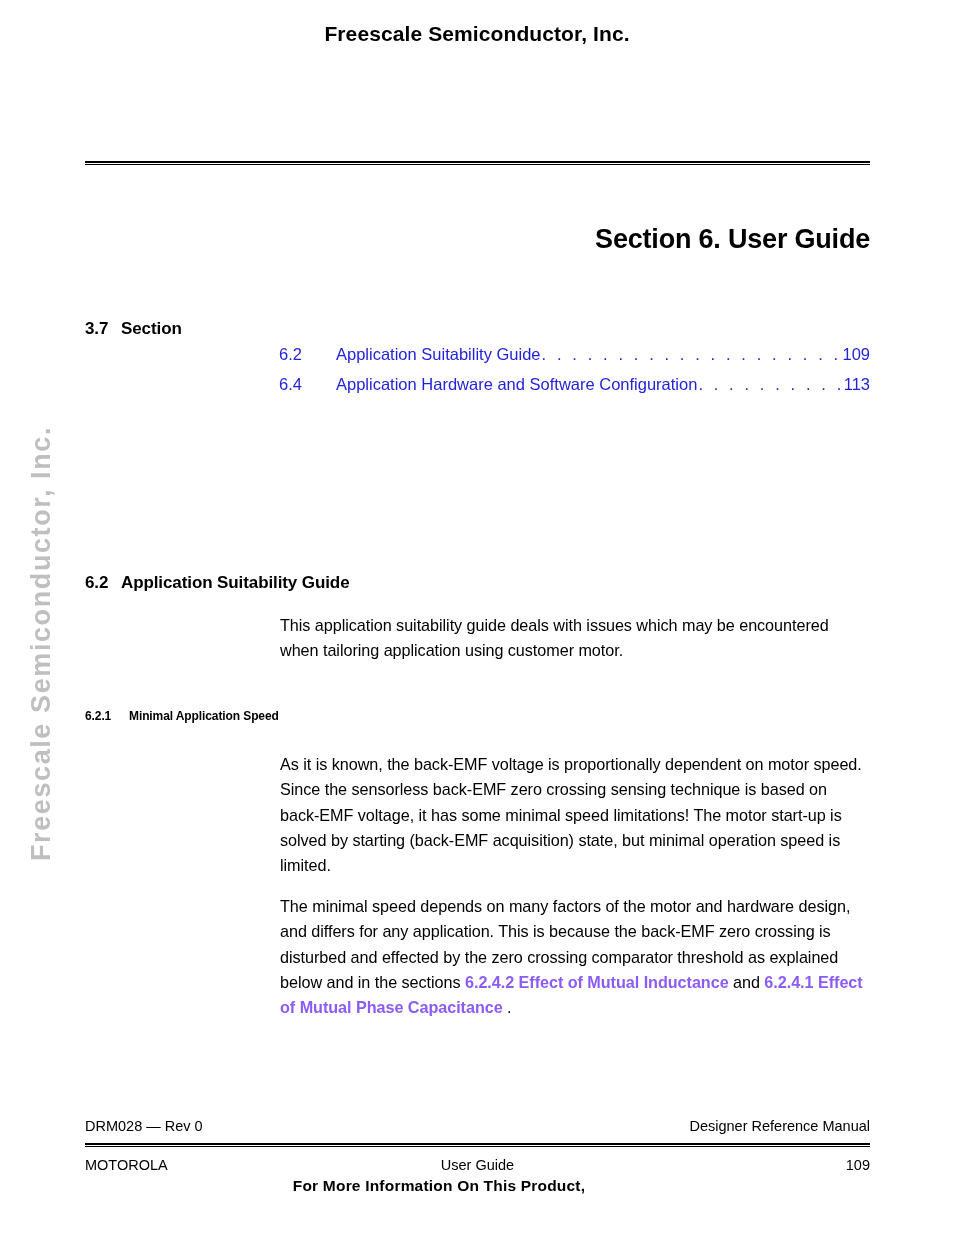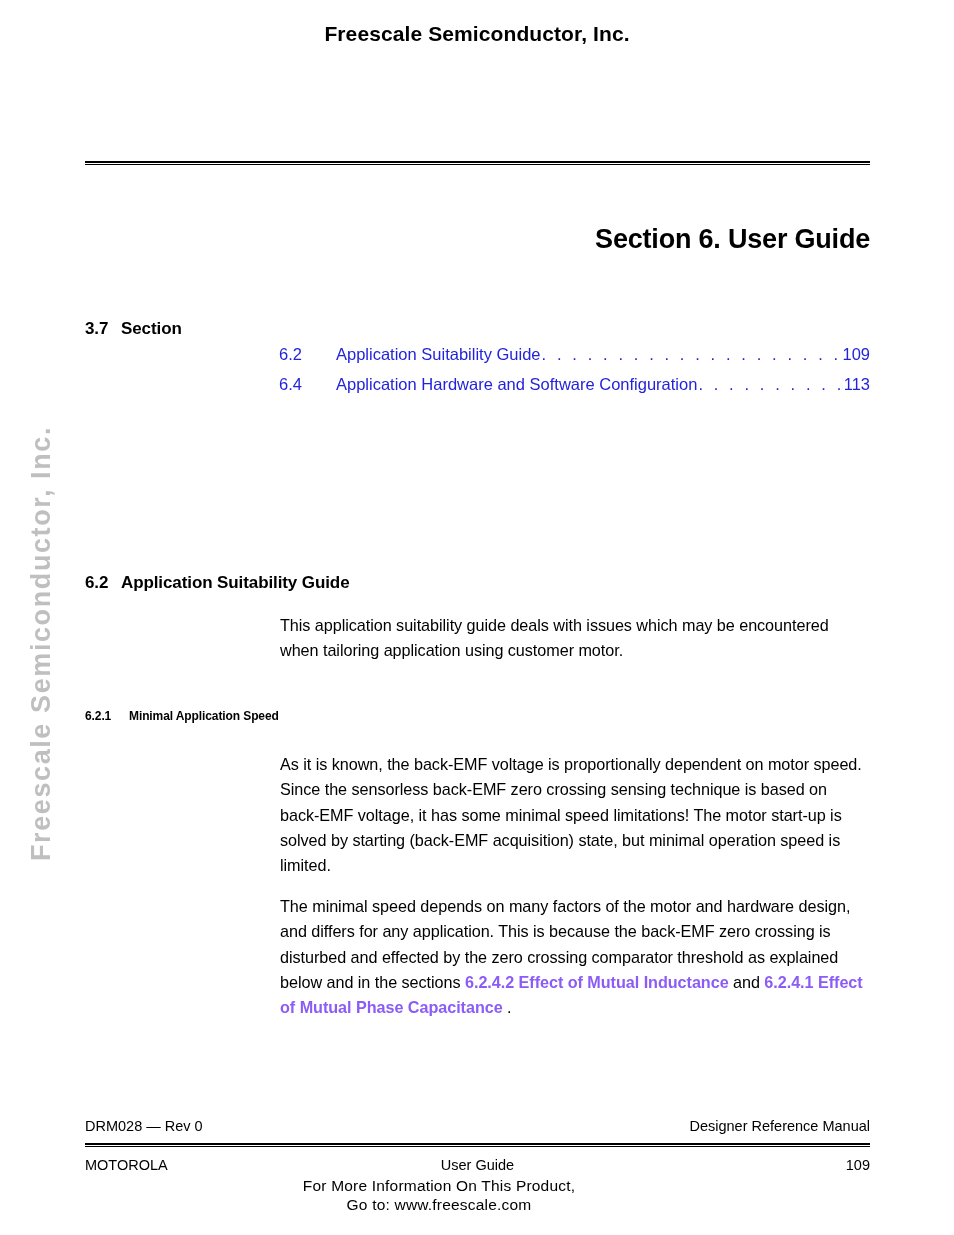--- a/index.html
+++ b/index.html
@@ -219,21 +219,21 @@
   .foot-right { text-align: right; white-space: nowrap; }
 
   .freescale-cta {
     position: absolute;
     left: 0;
     top: 1176px;
     width: 878px;
     margin-left: -85px;
     text-align: center;
     font-size: 15.5px;
-    font-weight: normal;
+    font-weight: bold;
     line-height: 19px;
     letter-spacing: 0.2px;
   }
   .freescale-cta div { white-space: nowrap; }
 </style>
 </head>
 <body>
 
 <div class="top-banner">Freescale Semiconductor, Inc.</div>
 
@@ -300,16 +300,15 @@
   <div class="rule-double rule-foot"></div>
 
   <div class="foot-row" id="foot-bottom">
     <span class="foot-left">MOTOROLA</span>
     <span class="foot-right">109</span>
   </div>
   <div class="foot-center" id="foot-chapter" style="top:1157px">User Guide</div>
 
   <div class="freescale-cta">
     <div>For More Information On This Product,</div>
-    <div>Go to: www.freescale.com</div>
   </div>
 
 </div>
 
 </body></html>

